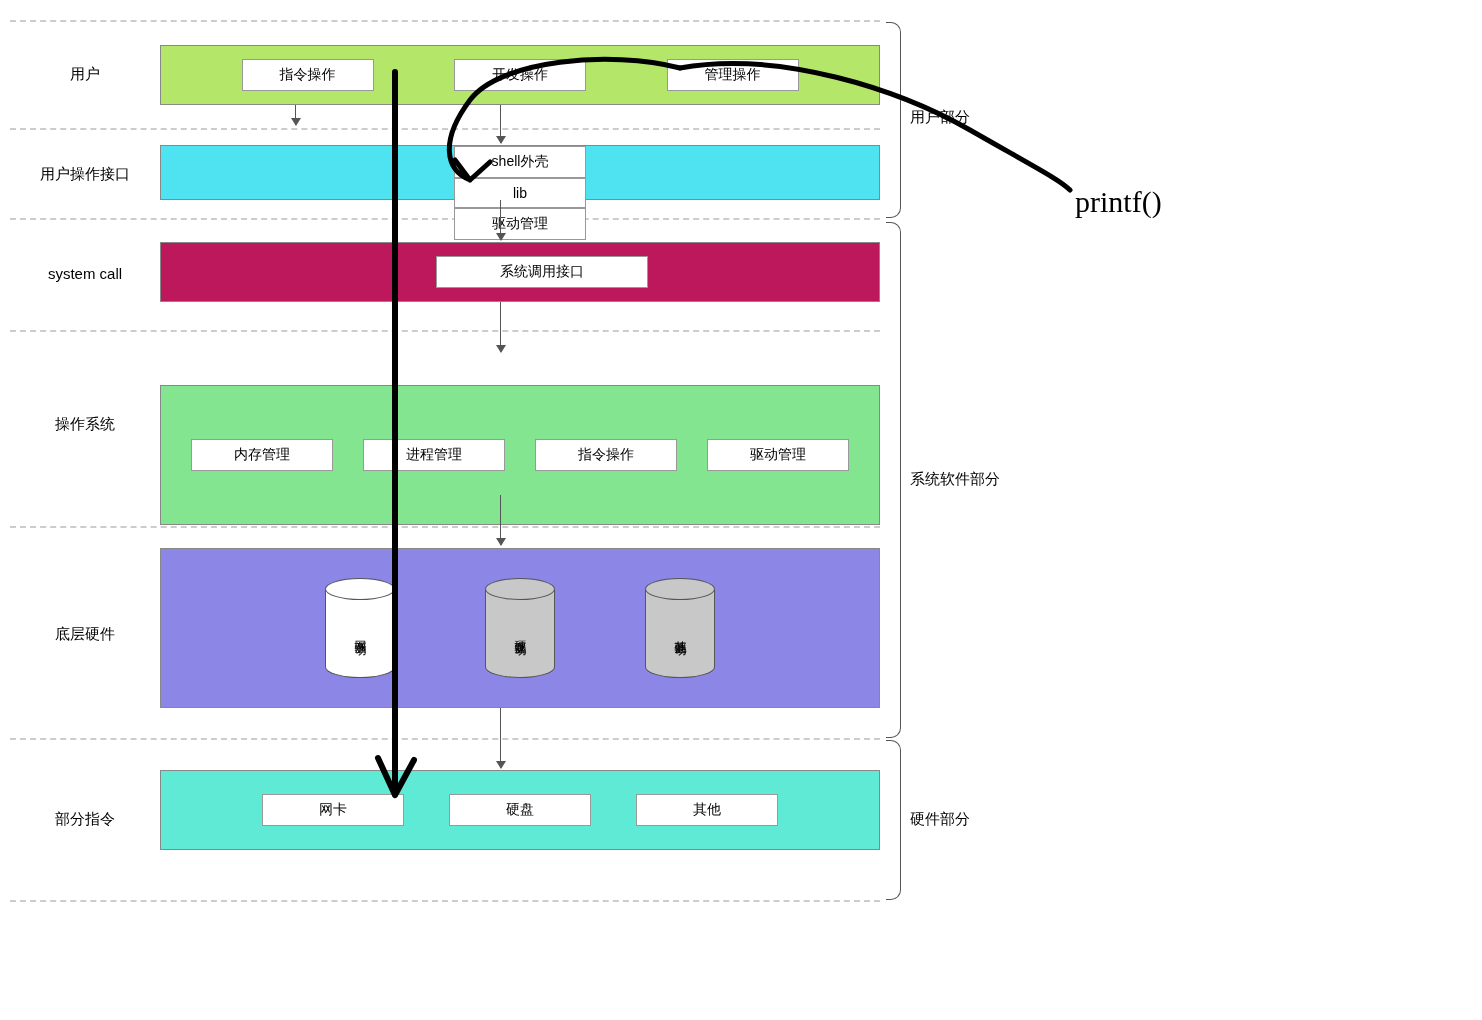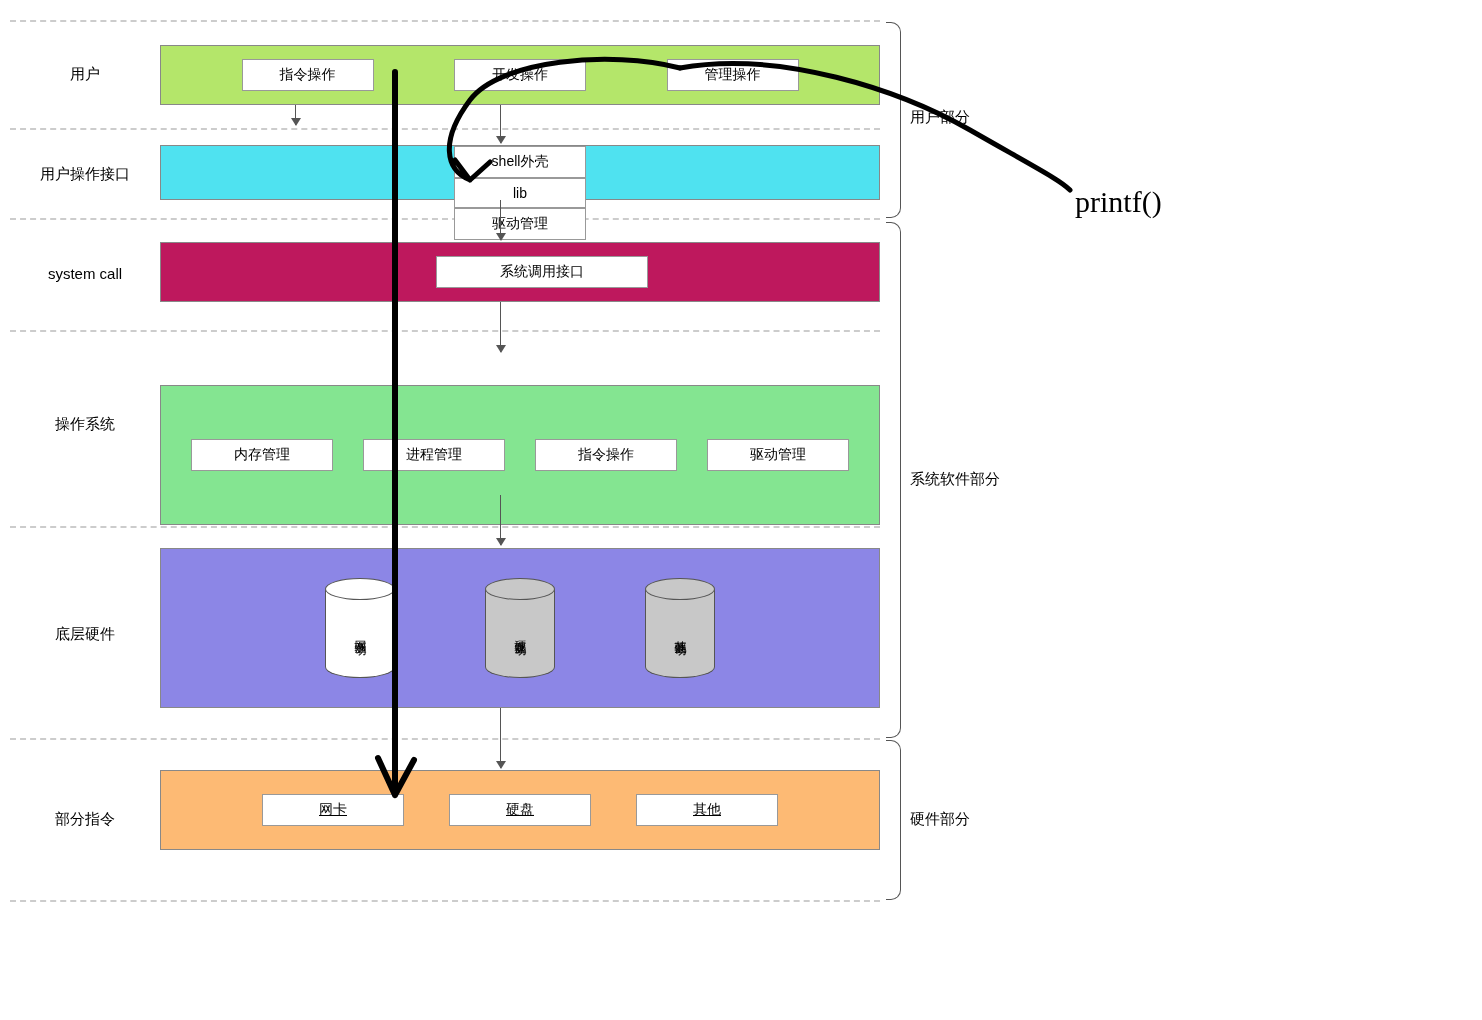--- a/index.html
+++ b/index.html
@@ -47,21 +47,21 @@
     display: flex;
     align-items: center;
     justify-content: space-evenly;
   }
   
   .c-user     { background: #b4e66a; }
   .c-iface    { background: #4fe2f0; flex-direction: column; }
   .c-syscall  { background: #be185d; padding-left: 44px; }
   .c-os       { background: #84e591; margin-top: 30px; }
   .c-driver   { background: #8c86e6; }
-  .c-hw       { background: #fdba74; text-decoration: underline; }
+  .c-hw       { background: #5eead4; }
 
   .cyl {
     position: relative;
     width: 70px;
     height: 100px;
   }
   .cyl .top {
     position: absolute;
     top: 0; left: 0;
     width: 70px; height: 22px;

